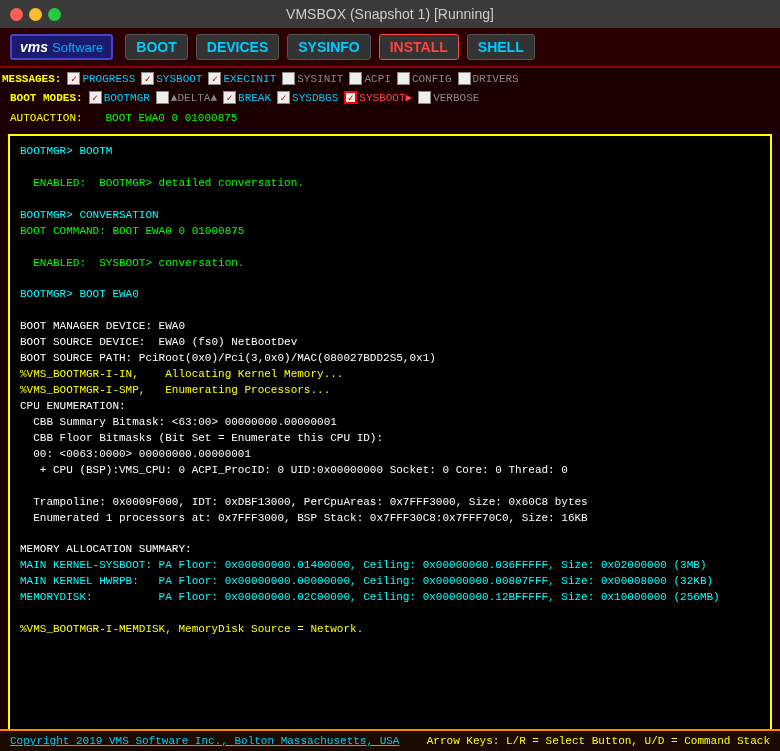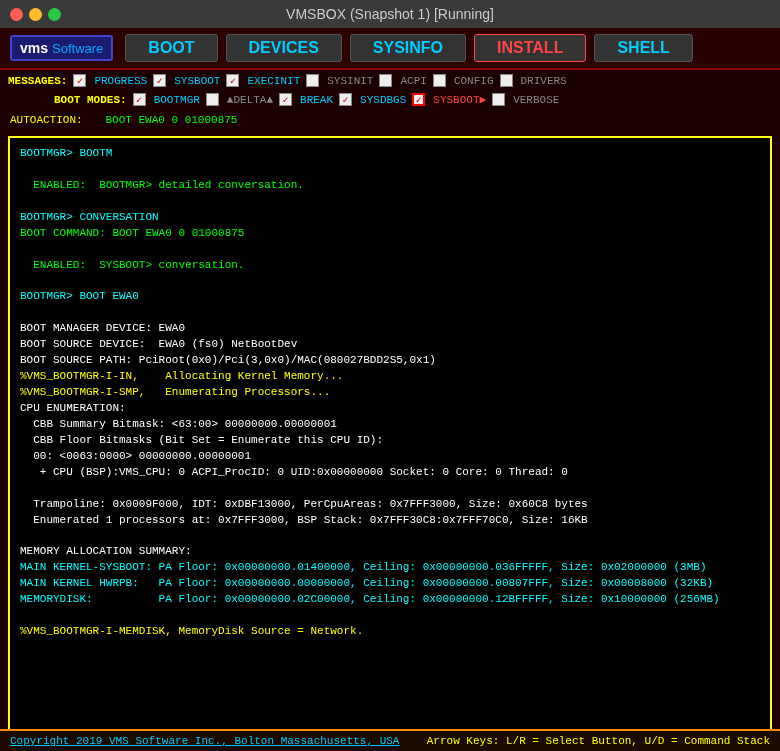--- a/index.html
+++ b/index.html
@@ -57,58 +57,59 @@
       padding: 3px 8px;
       border: 2px solid #4444cc;
       border-radius: 3px;
       margin-right: 4px;
     }
     .logo-vms {
       color: #fff;
       font-weight: bold;
       font-size: 14px;
       font-family: -apple-system, sans-serif;
+      font-style: italic;
     }
     .logo-software {
       color: #00aaff;
       font-size: 13px;
       font-family: -apple-system, sans-serif;
       margin-left: 4px;
     }
     .nav-btn {
       background: #333;
       color: #00ccff;
       border: 1px solid #555;
-      padding: 4px 22px;
-      font-size: 16px;
+      padding: 4px 10px;
+      font-size: 14px;
       font-family: -apple-system, sans-serif;
       font-weight: bold;
       cursor: pointer;
       border-radius: 3px;
       text-transform: uppercase;
     }
 
     
     .messages-bar {
       background: #1a0000;
-      padding: 4px 8px;
+      padding: 4px 2px;
       display: flex;
       align-items: center;
       gap: 6px;
       flex-wrap: wrap;
     }
     .bar-label {
       color: #ffff00;
       font-size: 11px;
       font-weight: bold;
     }
     .checkbox-item {
       display: flex;
       align-items: center;
-      gap: 8px;
+      gap: 2px;
     }
     .cb {
       width: 13px;
       height: 13px;
       border: 1px solid #888;
       background: #eee;
       display: inline-flex;
       align-items: center;
       justify-content: center;
       font-size: 10px;
@@ -123,21 +124,20 @@
     }
     .cb-label.dim { color: #888; }
 
     .boot-modes-bar {
       background: #1a0000;
       padding: 2px 10px;
       display: flex;
       align-items: center;
       gap: 6px;
       flex-wrap: wrap;
-      margin-left: 44px;
     }
 
     .autoaction-bar {
       background: #1a0000;
       padding: 2px 10px 4px;
     }
     .autoaction-text {
       color: #ffff00;
       font-size: 11px;
     }

